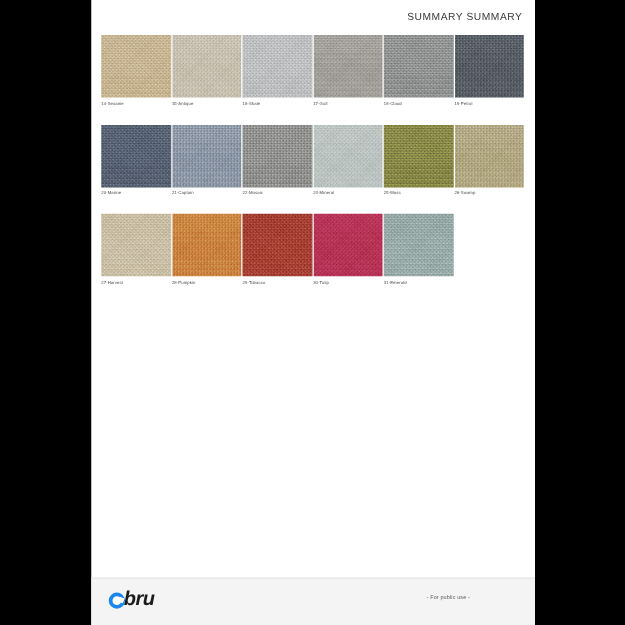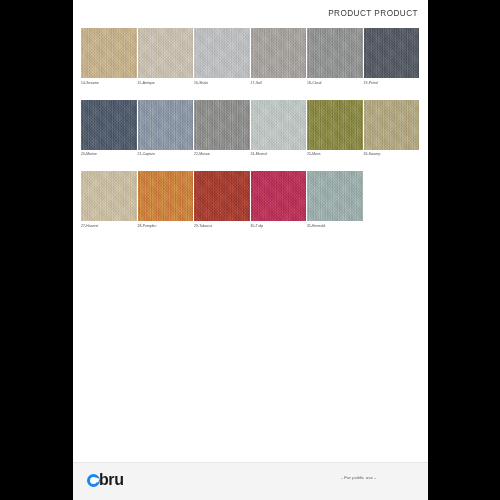--- a/index.html
+++ b/index.html
@@ -147,40 +147,41 @@
     height: 4.2px;
     background: #ffffff;
     transform: rotate(20deg);
   }
   .logo-word {
     font-size: 16px;
     font-weight: 700;
     color: #1b1b1b;
     letter-spacing: -0.4px;
     margin-left: -1px;
+    font-style: italic;
   }
   .footer-note {
     position: absolute;
     right: 52px;
     top: 12px;
     font-size: 4.4px;
     color: #5a5a5a;
     letter-spacing: 0.1px;
     white-space: nowrap;
   }
 </style>
 </head>
 <body>
 
 <div id="viewport">
 
   <div id="page">
 
     <div class="page-header">
-      <div class="page-title">PRODUCT PRODUCT</div>
+      <div class="page-title">SUMMARY SUMMARY</div>
     </div>
 
     <div class="swatch-grid">
 
       <div class="swatch-row">
         <div class="swatch-cell">
           <div class="swatch-chip" style="background-color: rgb(203, 181, 141);"></div>
           <div class="swatch-label">14-Sesame</div>
         </div>
         <div class="swatch-cell">

